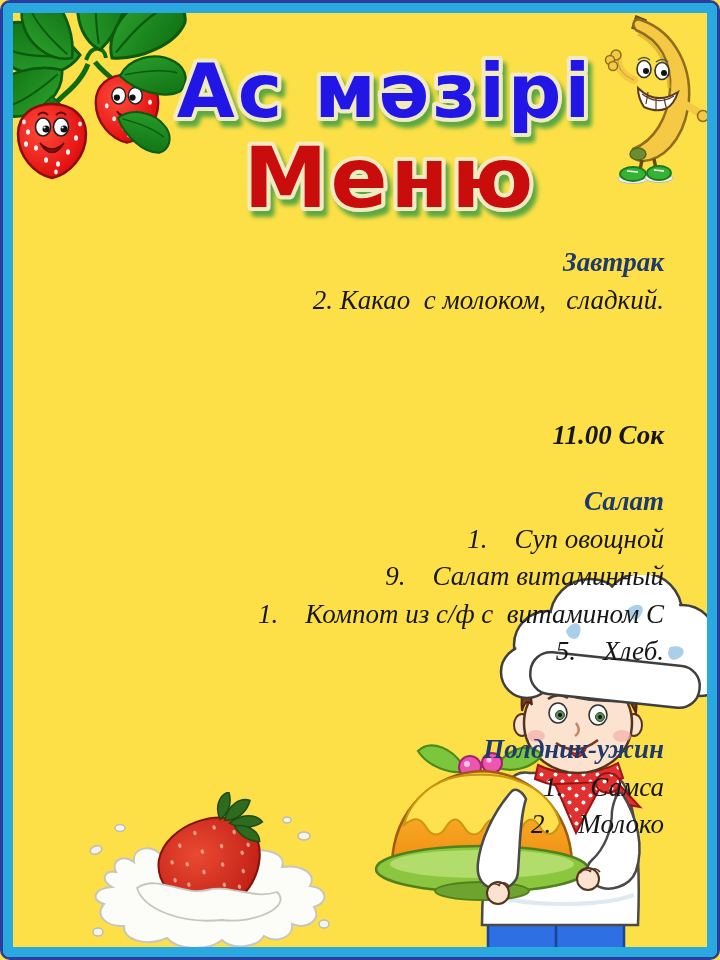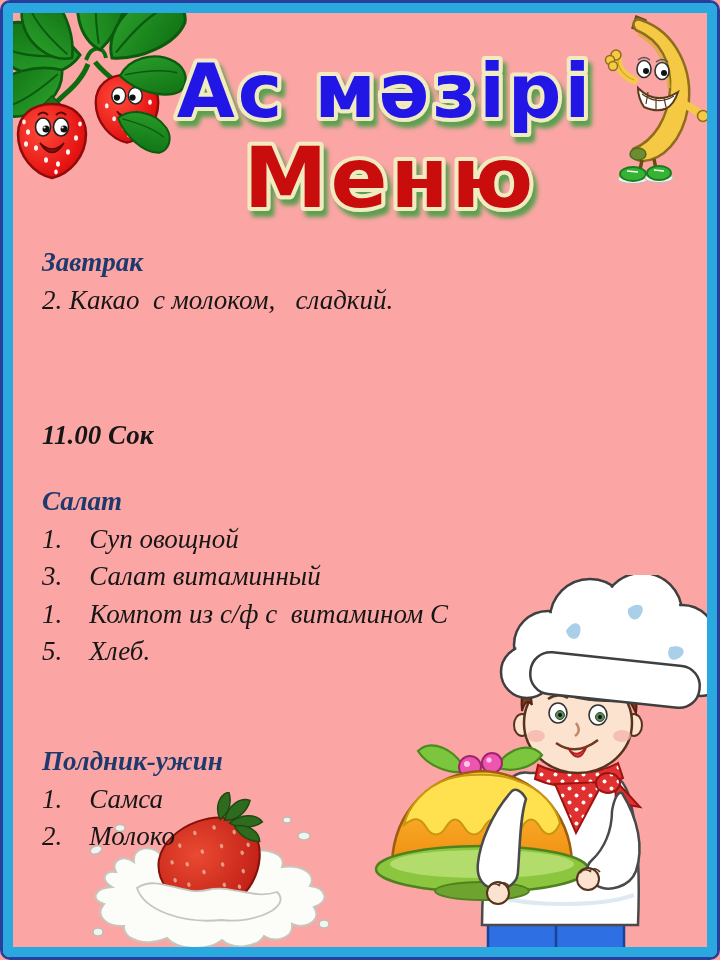--- a/index.html
+++ b/index.html
@@ -1,40 +1,40 @@
 <!DOCTYPE html>
 <html><head>
 <meta charset="utf-8">
 <style>
   html,body{margin:0;padding:0;background:#888;}
   .page{
-    position:relative;width:720px;height:960px;background:#fca5a5;
+    position:relative;width:720px;height:960px;background:#fde047;
     overflow:hidden;font-family:"Liberation Serif",serif;
   }
   
   .frame{position:absolute;inset:0;border:3px solid #2c3e9b;border-radius:10px;z-index:6;pointer-events:none;}
   .frame::after{content:"";position:absolute;inset:0;border:10px solid #2aa9e0;border-radius:6px;}
 
   .illus{position:absolute;z-index:1;}
   .titles{position:absolute;z-index:2;}
   .title-svg{position:absolute;overflow:visible;}
   .title-text{
     font-family:"DejaVu Sans",sans-serif;font-weight:bold;letter-spacing:3px;
     paint-order:stroke;stroke:#f0ebc0;stroke-width:8px;stroke-linejoin:round;
   }
-  .sec{position:absolute;left:42px;width:640px;text-align:left;z-index:3;}
+  .sec{position:absolute;left:24px;width:640px;text-align:right;z-index:3;}
   .menu-line{
     font-style:italic;font-size:27px;line-height:37.5px;color:#161616;
     white-space:pre-wrap;
   }
   .menu-header{font-weight:bold;color:#1e3a6d;}
   .sec-breakfast{top:244px;}
   .sec-juice{top:417px;}
   .sec-lunch{top:483px;}
-  .sec-dinner{top:731px;margin-top:12px;}
+  .sec-dinner{top:731px;}
 </style>
 </head>
 <body>
 
 <div class="page">
 
   <svg class="illus" style="left:0;top:0;" width="200" height="218" viewBox="0 0 200 218">
     <defs>
       <radialGradient id="berryG" cx="0.35" cy="0.35" r="0.95">
         <stop offset="0" stop-color="#ff4a3a"></stop>
@@ -181,21 +181,21 @@
     <div class="menu-line">2. Какао  с молоком,   сладкий.</div>
   </div>
 
   <div class="sec sec-juice">
     <div class="menu-line" style="font-weight:bold;">11.00 Сок</div>
   </div>
 
   <div class="sec sec-lunch">
     <div class="menu-line menu-header">Салат</div>
     <div class="menu-line">1.    Суп овощной</div>
-    <div class="menu-line">3.    Салат витаминный</div>
+    <div class="menu-line">9.    Салат витаминный</div>
     <div class="menu-line">1.    Компот из с/ф с  витамином С</div>
     <div class="menu-line">5.    Хлеб.</div>
   </div>
 
   <div class="sec sec-dinner">
     <div class="menu-line menu-header">Полдник-ужин</div>
     <div class="menu-line">1.    Самса</div>
     <div class="menu-line">2.    Молоко</div>
   </div>
 

